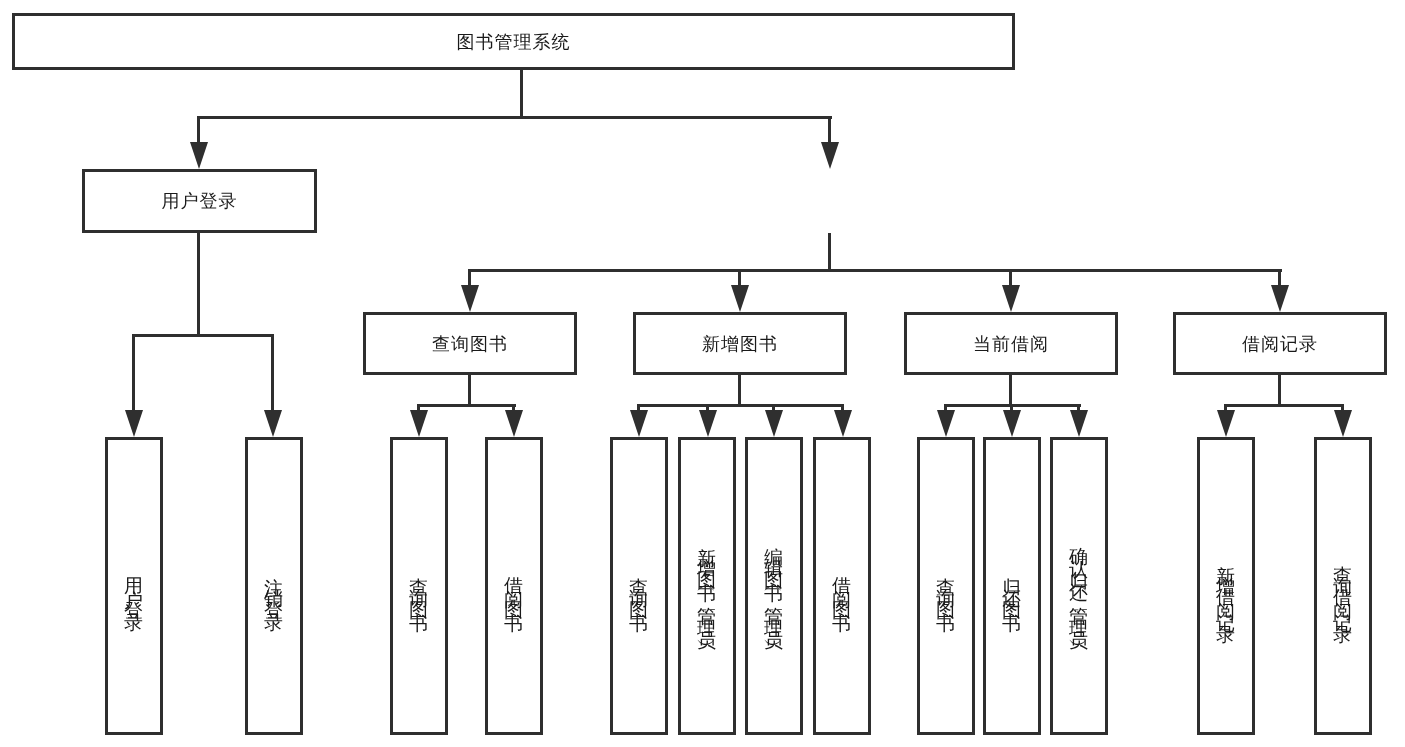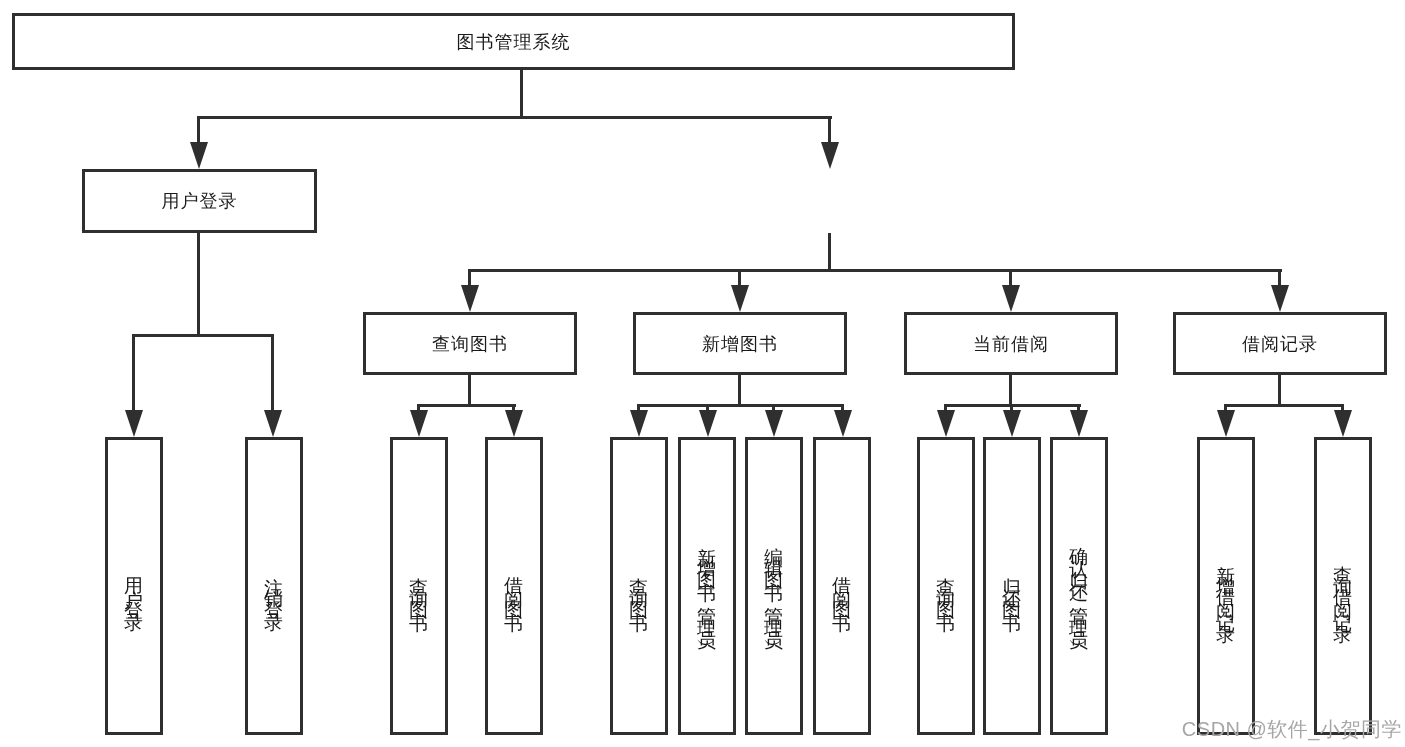--- a/index.html
+++ b/index.html
@@ -112,15 +112,14 @@
   <div class="node vert" style="left:745px;top:437px;width:58px;height:298px">编辑图书（管理员）</div>
   <div class="node vert" style="left:813px;top:437px;width:58px;height:298px">借阅图书</div>
 
   <div class="node vert" style="left:917px;top:437px;width:58px;height:298px">查询图书</div>
   <div class="node vert" style="left:983px;top:437px;width:58px;height:298px">归还图书</div>
   <div class="node vert" style="left:1050px;top:437px;width:58px;height:298px">确认归还（管理员）</div>
 
   <div class="node vert" style="left:1197px;top:437px;width:58px;height:298px">新增借阅记录</div>
   <div class="node vert" style="left:1314px;top:437px;width:58px;height:298px">查询借阅记录</div>
 
-  <div class="watermark">CSDN @软件_小贺同学</div>
 
 </div>
 
 </body></html>

